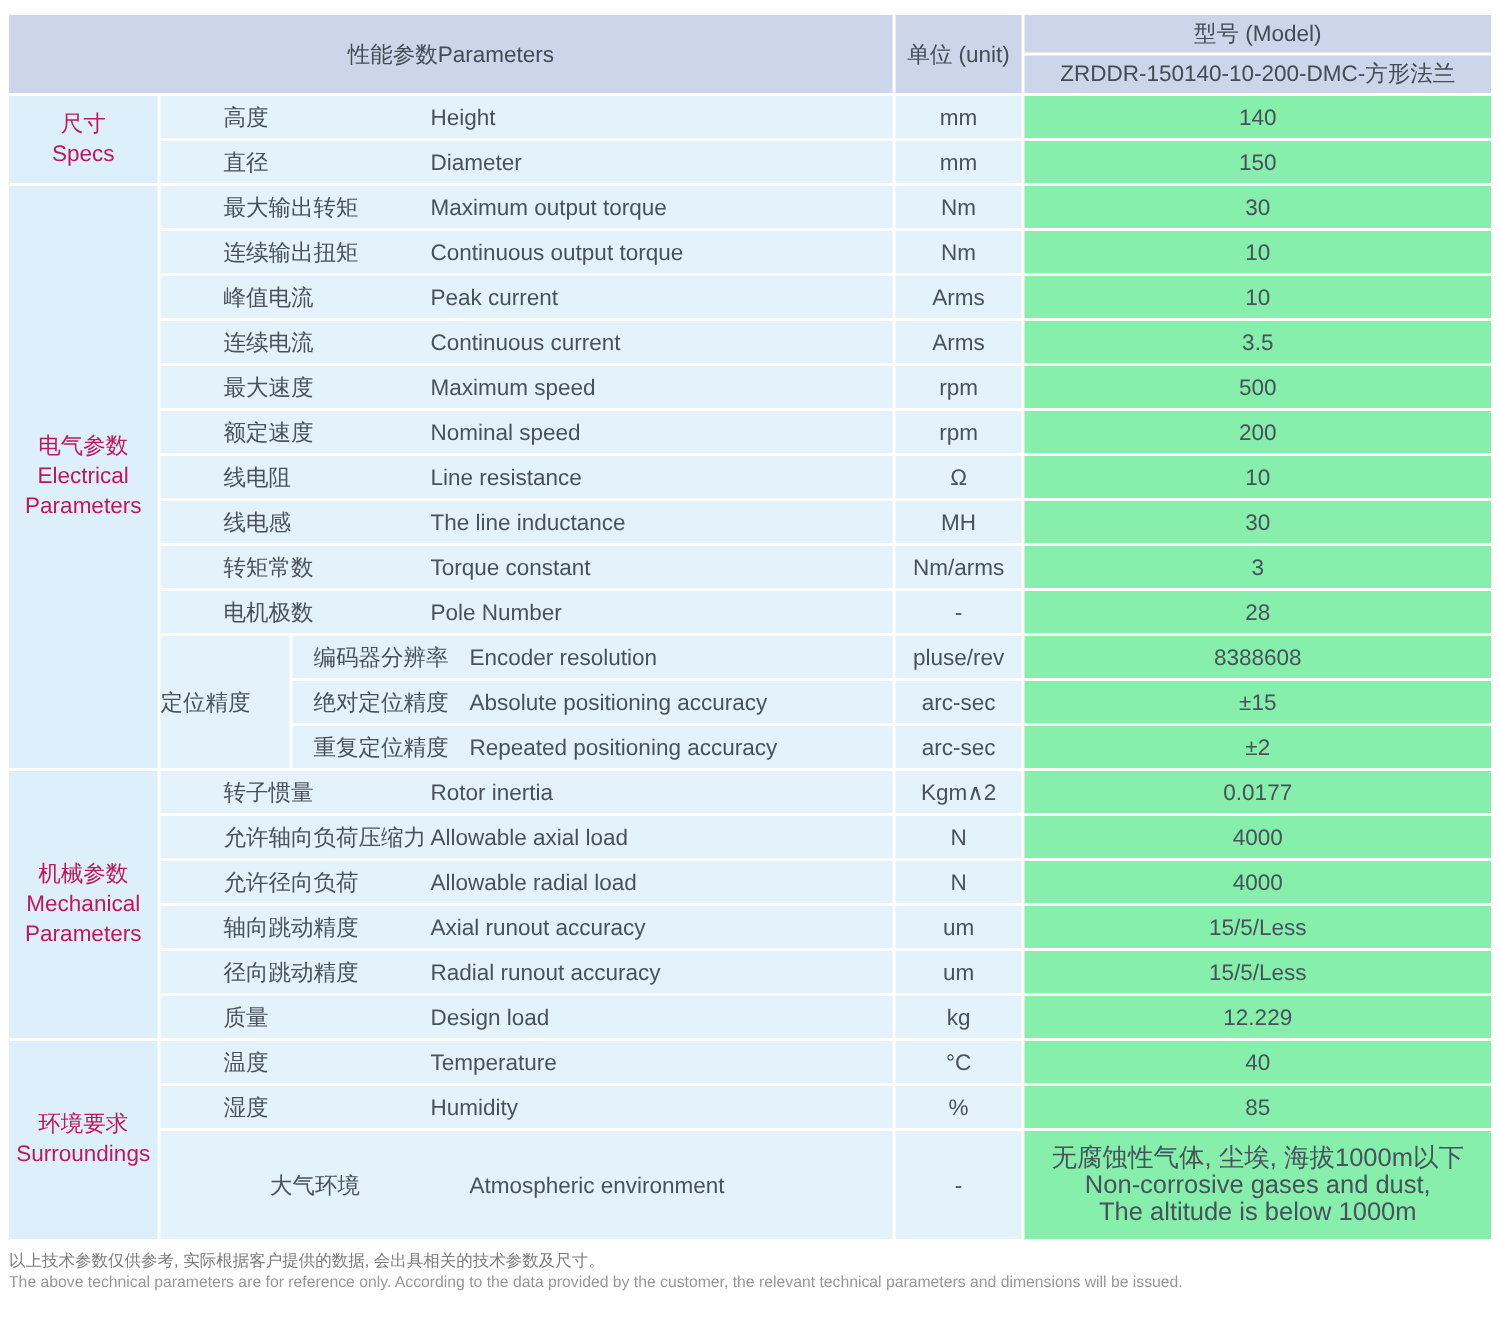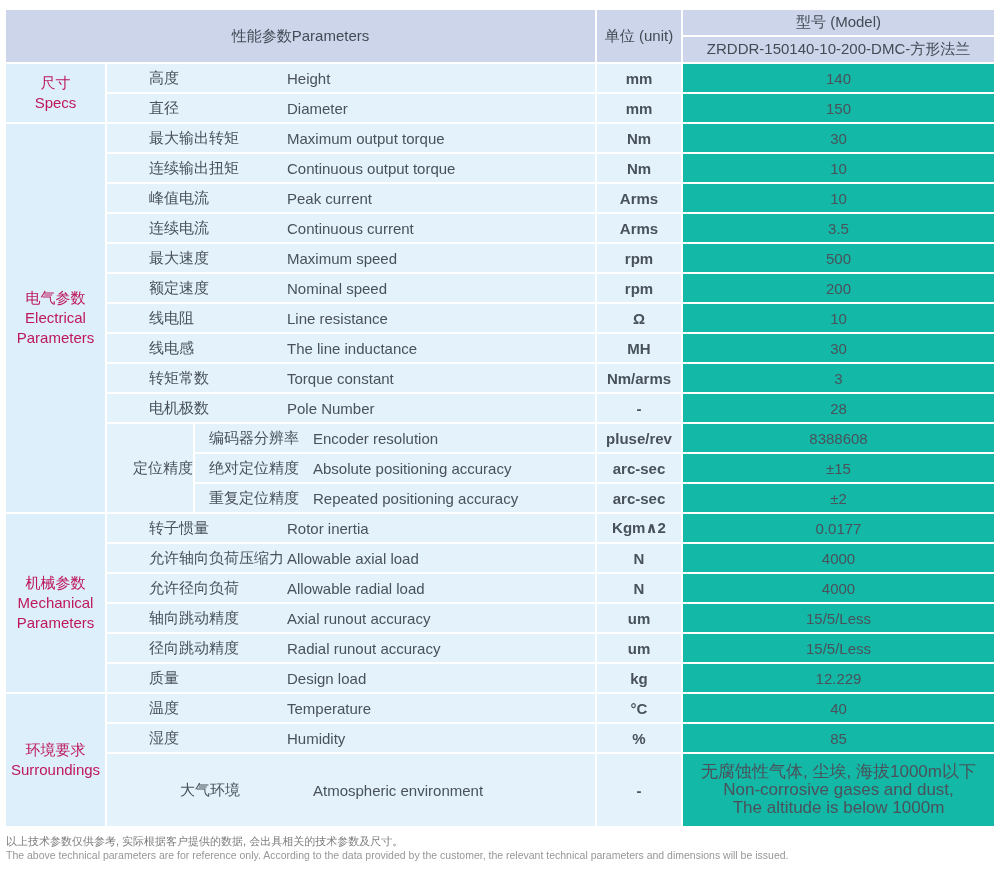--- a/index.html
+++ b/index.html
@@ -32,24 +32,24 @@
   tr.rw{height:28px;}
   tr.rw-tall{height:72px;}
   tr.hd{height:25px;}
   th{background:#ccd5ea;color:#434b55;text-align:center;}
   td.sec{
     background:#ddeffa;
     text-align:center;
     line-height:20px;
     color:#be185d;
   }
-  td.grp{background:#e3f2fb;text-align:right;}
+  td.grp{background:#e3f2fb;text-align:left;}
   td.lbl{background:#e3f2fb;}
-  td.unit{background:#e3f2fb;text-align:center;font-weight:bold;}
-  td.val{background:#14b8a6;text-align:center;margin-top:25px;}
+  td.unit{background:#e3f2fb;text-align:center;}
+  td.val{background:#86efac;text-align:center;margin-top:25px;}
   td.val.multi{white-space:pre-line;line-height:18px;font-size:17px;}
   .lblrow{display:flex;align-items:center;width:100%;}
   .cn{width:180px;box-sizing:border-box;padding-left:42px;flex:none;}
   .cn-center{width:206px;box-sizing:border-box;text-align:center;flex:none;}
   .cn-sub{width:118px;box-sizing:border-box;text-align:center;flex:none;}
   .en{flex:1;text-align:left;}
   .footnotes{margin:6px 0 0 2px;}
   .fn-cn{font-size:11px;color:#7c7c7c;line-height:14px;}
   .fn-en{font-size:10.5px;color:#979797;line-height:14px;}
 </style>

